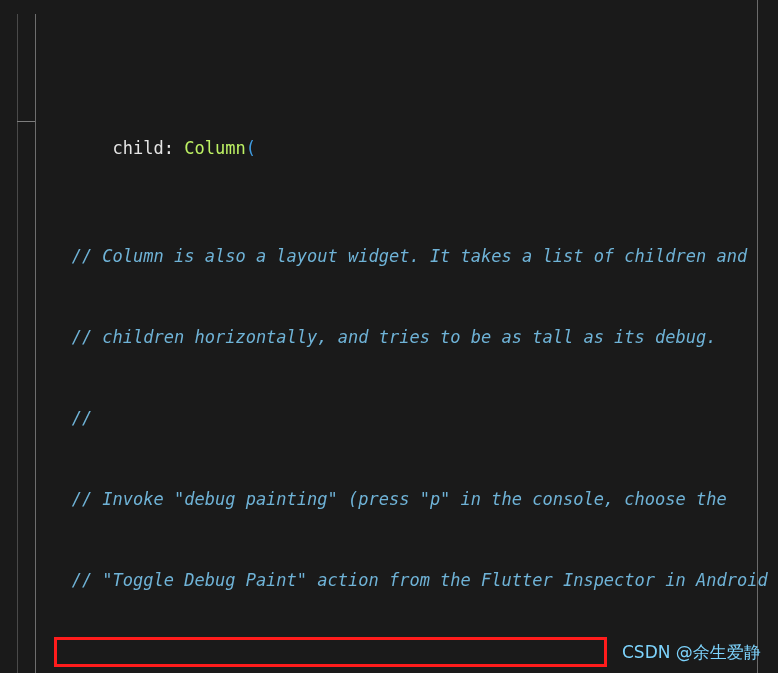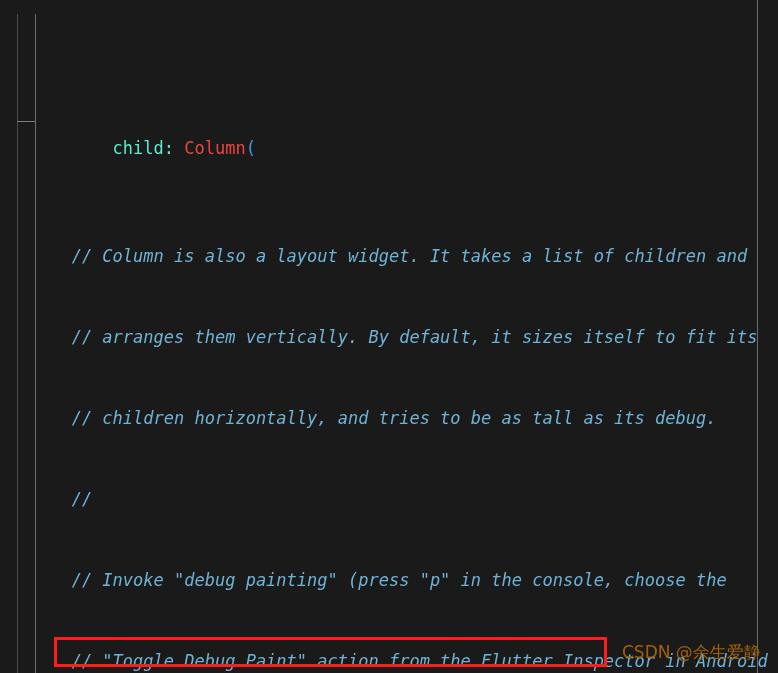--- a/index.html
+++ b/index.html
@@ -83,28 +83,28 @@
   }
 
   
   .watermark {
     position: absolute;
     left: 622px;
     top: 640px;
     font-family: "DejaVu Sans", "Liberation Sans", sans-serif;
     font-size: 17px;
     line-height: 24px;
-    color: #a16207;
+    color: #7dd3fc;
     white-space: pre;
   }
 
   
   .cmt   { color: #6fb3d7; font-style: italic; }   
-  .cls   { color: #ef4444; }   
-  .plain { color: #5eead4; }
+  .cls   { color: #bef264; }   
+  .plain { color: #e5e5e5; }
   .punc  { color: #3f9be0; }
 </style>
 </head>
 <body>
 
 <div id="editor">
 
   <div class="rail rail-a"></div>
   <div class="rail rail-b"></div>
 
@@ -112,21 +112,20 @@
 
   <div class="code">
 
     
     <div class="line branch branch-top" style="padding-left:0">
       <span class="ind">&nbsp;&nbsp;&nbsp;&nbsp;&nbsp;</span><span class="plain">child:</span><span class="plain"> </span><span class="cls">Column</span><span class="punc">(</span>
     </div>
 
     
     <div class="line"><span class="ind">&nbsp;&nbsp;&nbsp;&nbsp;&nbsp;&nbsp;&nbsp;</span><span class="cmt">// Column is also a layout widget. It takes a list of children and</span></div>
-    <div class="line"><span class="ind">&nbsp;&nbsp;&nbsp;&nbsp;&nbsp;&nbsp;&nbsp;</span><span class="cmt">// arranges them vertically. By default, it sizes itself to fit its</span></div>
     <div class="line"><span class="ind">&nbsp;&nbsp;&nbsp;&nbsp;&nbsp;&nbsp;&nbsp;</span><span class="cmt">// children horizontally, and tries to be as tall as its debug.</span></div>
     <div class="line"><span class="ind">&nbsp;&nbsp;&nbsp;&nbsp;&nbsp;&nbsp;&nbsp;</span><span class="cmt">//</span></div>
     <div class="line"><span class="ind">&nbsp;&nbsp;&nbsp;&nbsp;&nbsp;&nbsp;&nbsp;</span><span class="cmt">// Invoke "debug painting" (press "p" in the console, choose the</span></div>
     <div class="line"><span class="ind">&nbsp;&nbsp;&nbsp;&nbsp;&nbsp;&nbsp;&nbsp;</span><span class="cmt">// "Toggle Debug Paint" action from the Flutter Inspector in Android</span></div>
     
     
     
     
     
     

